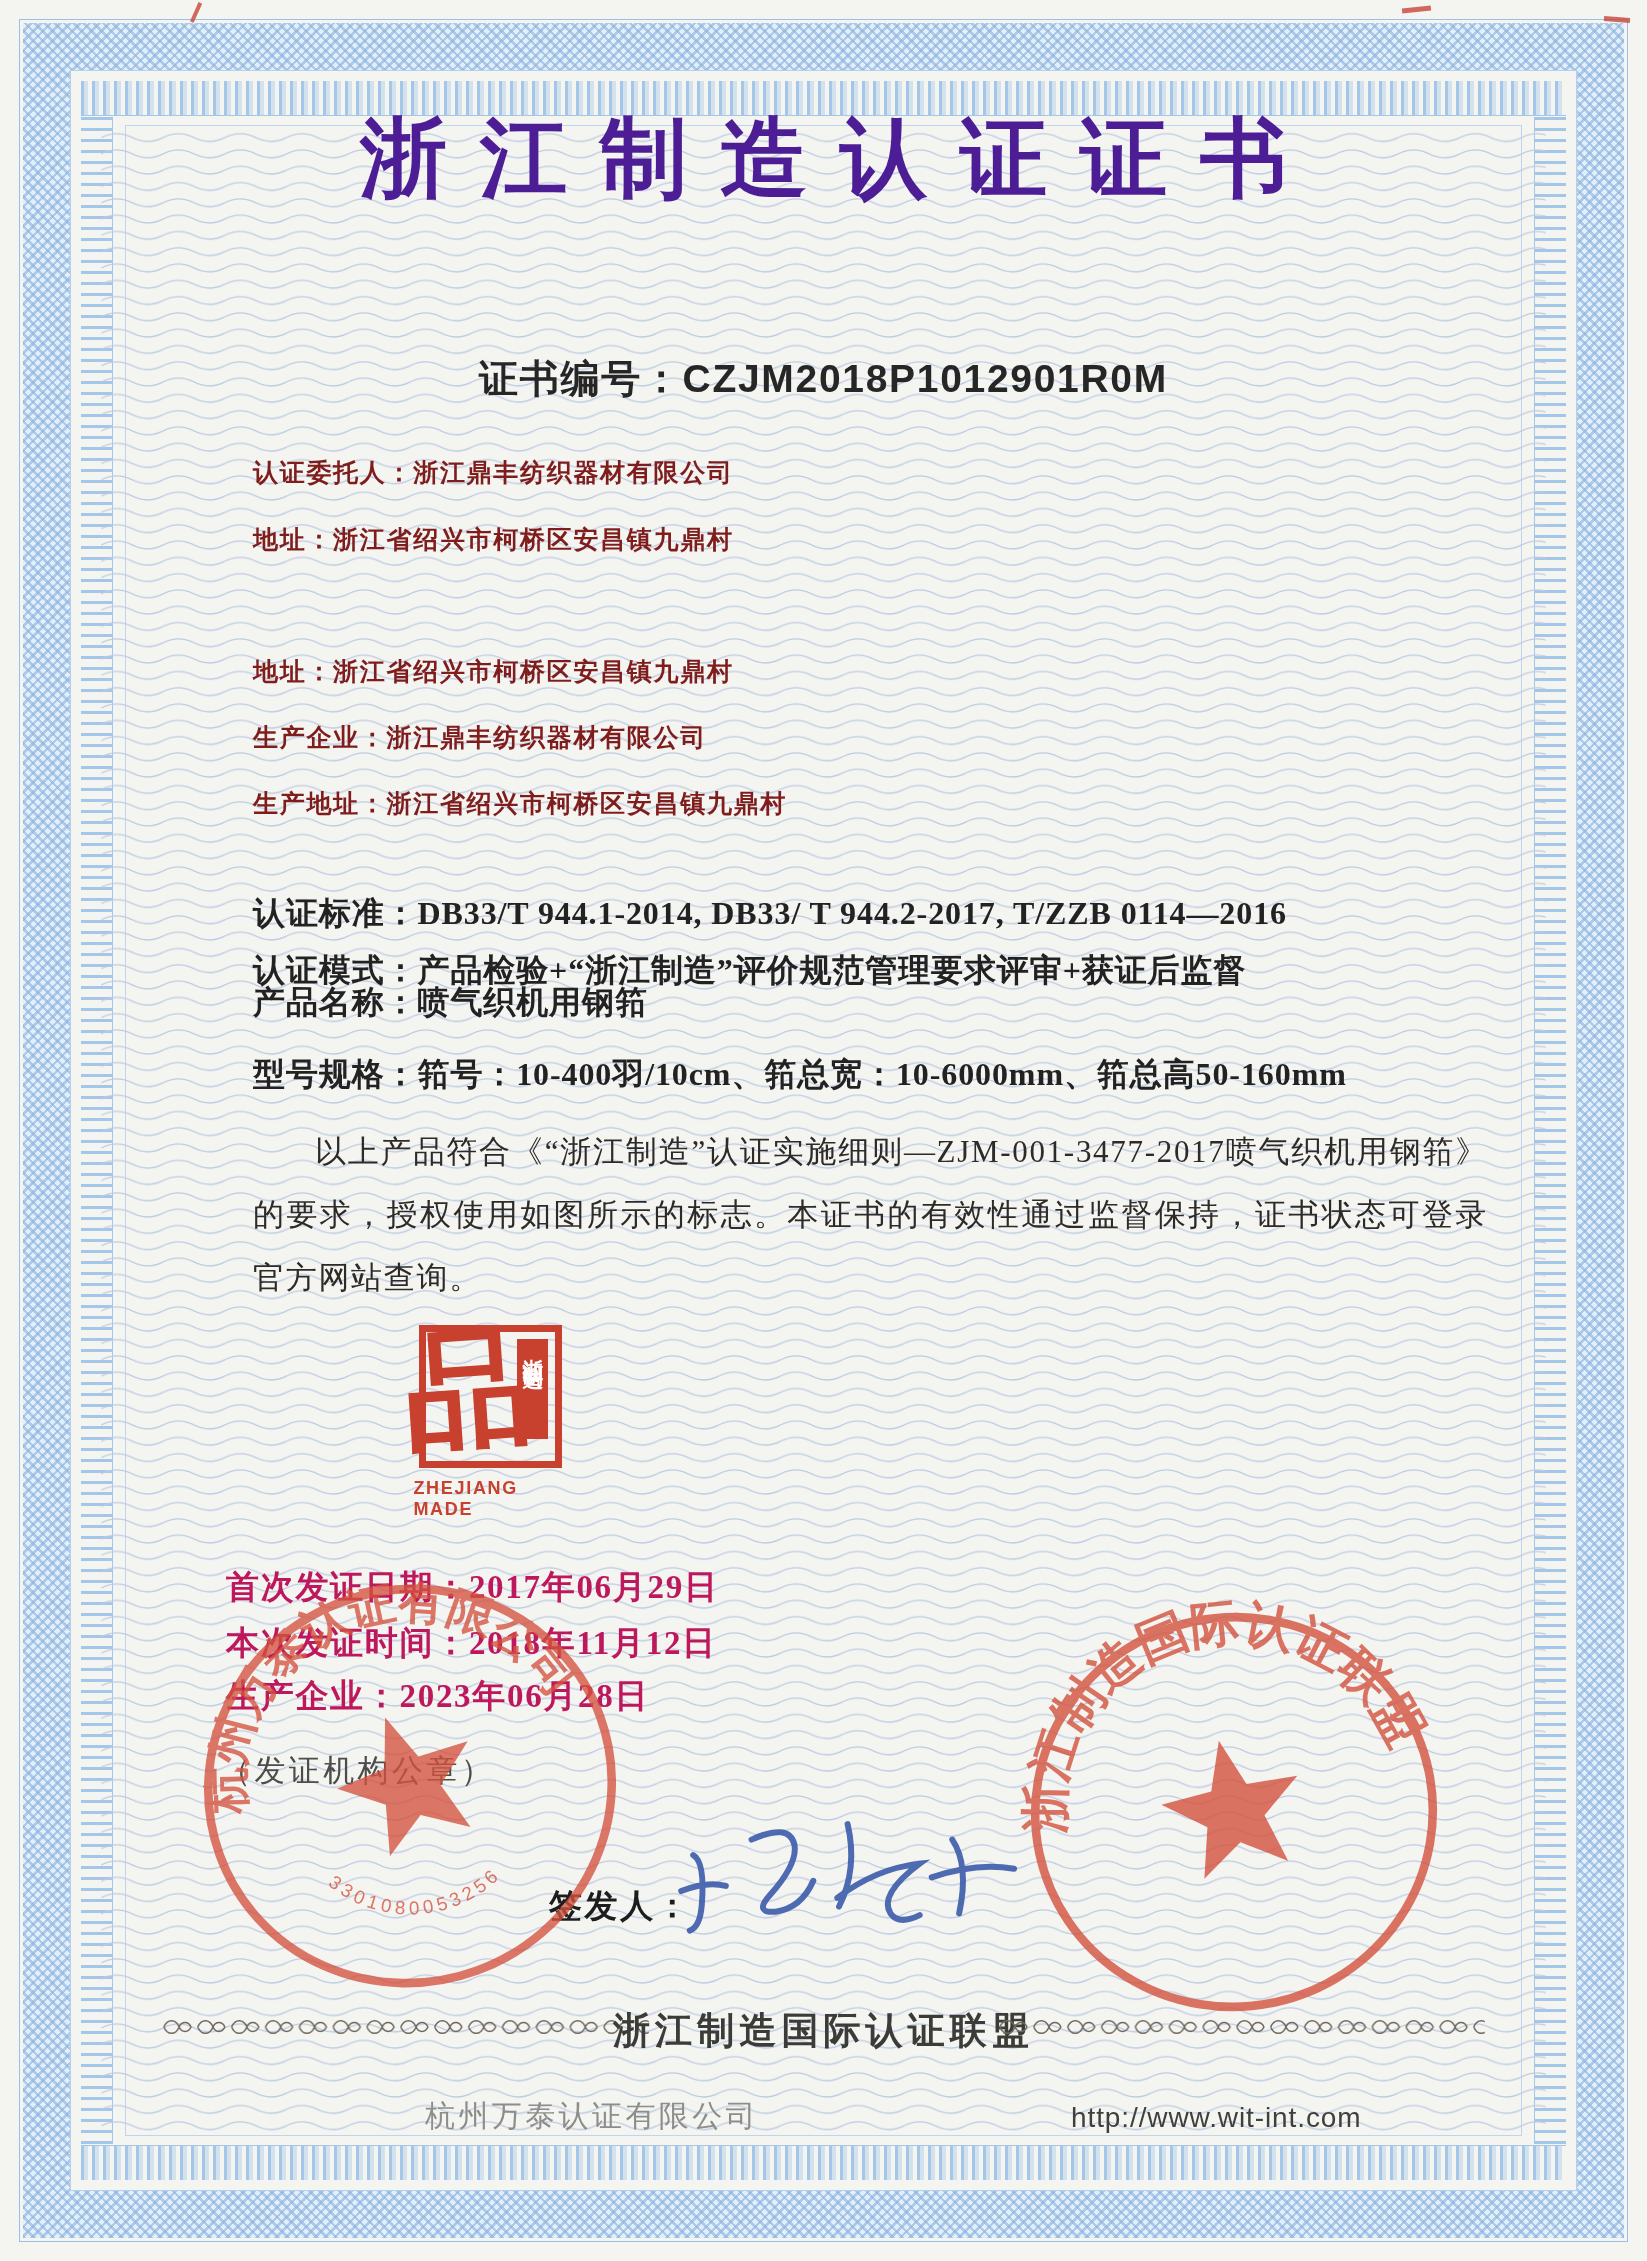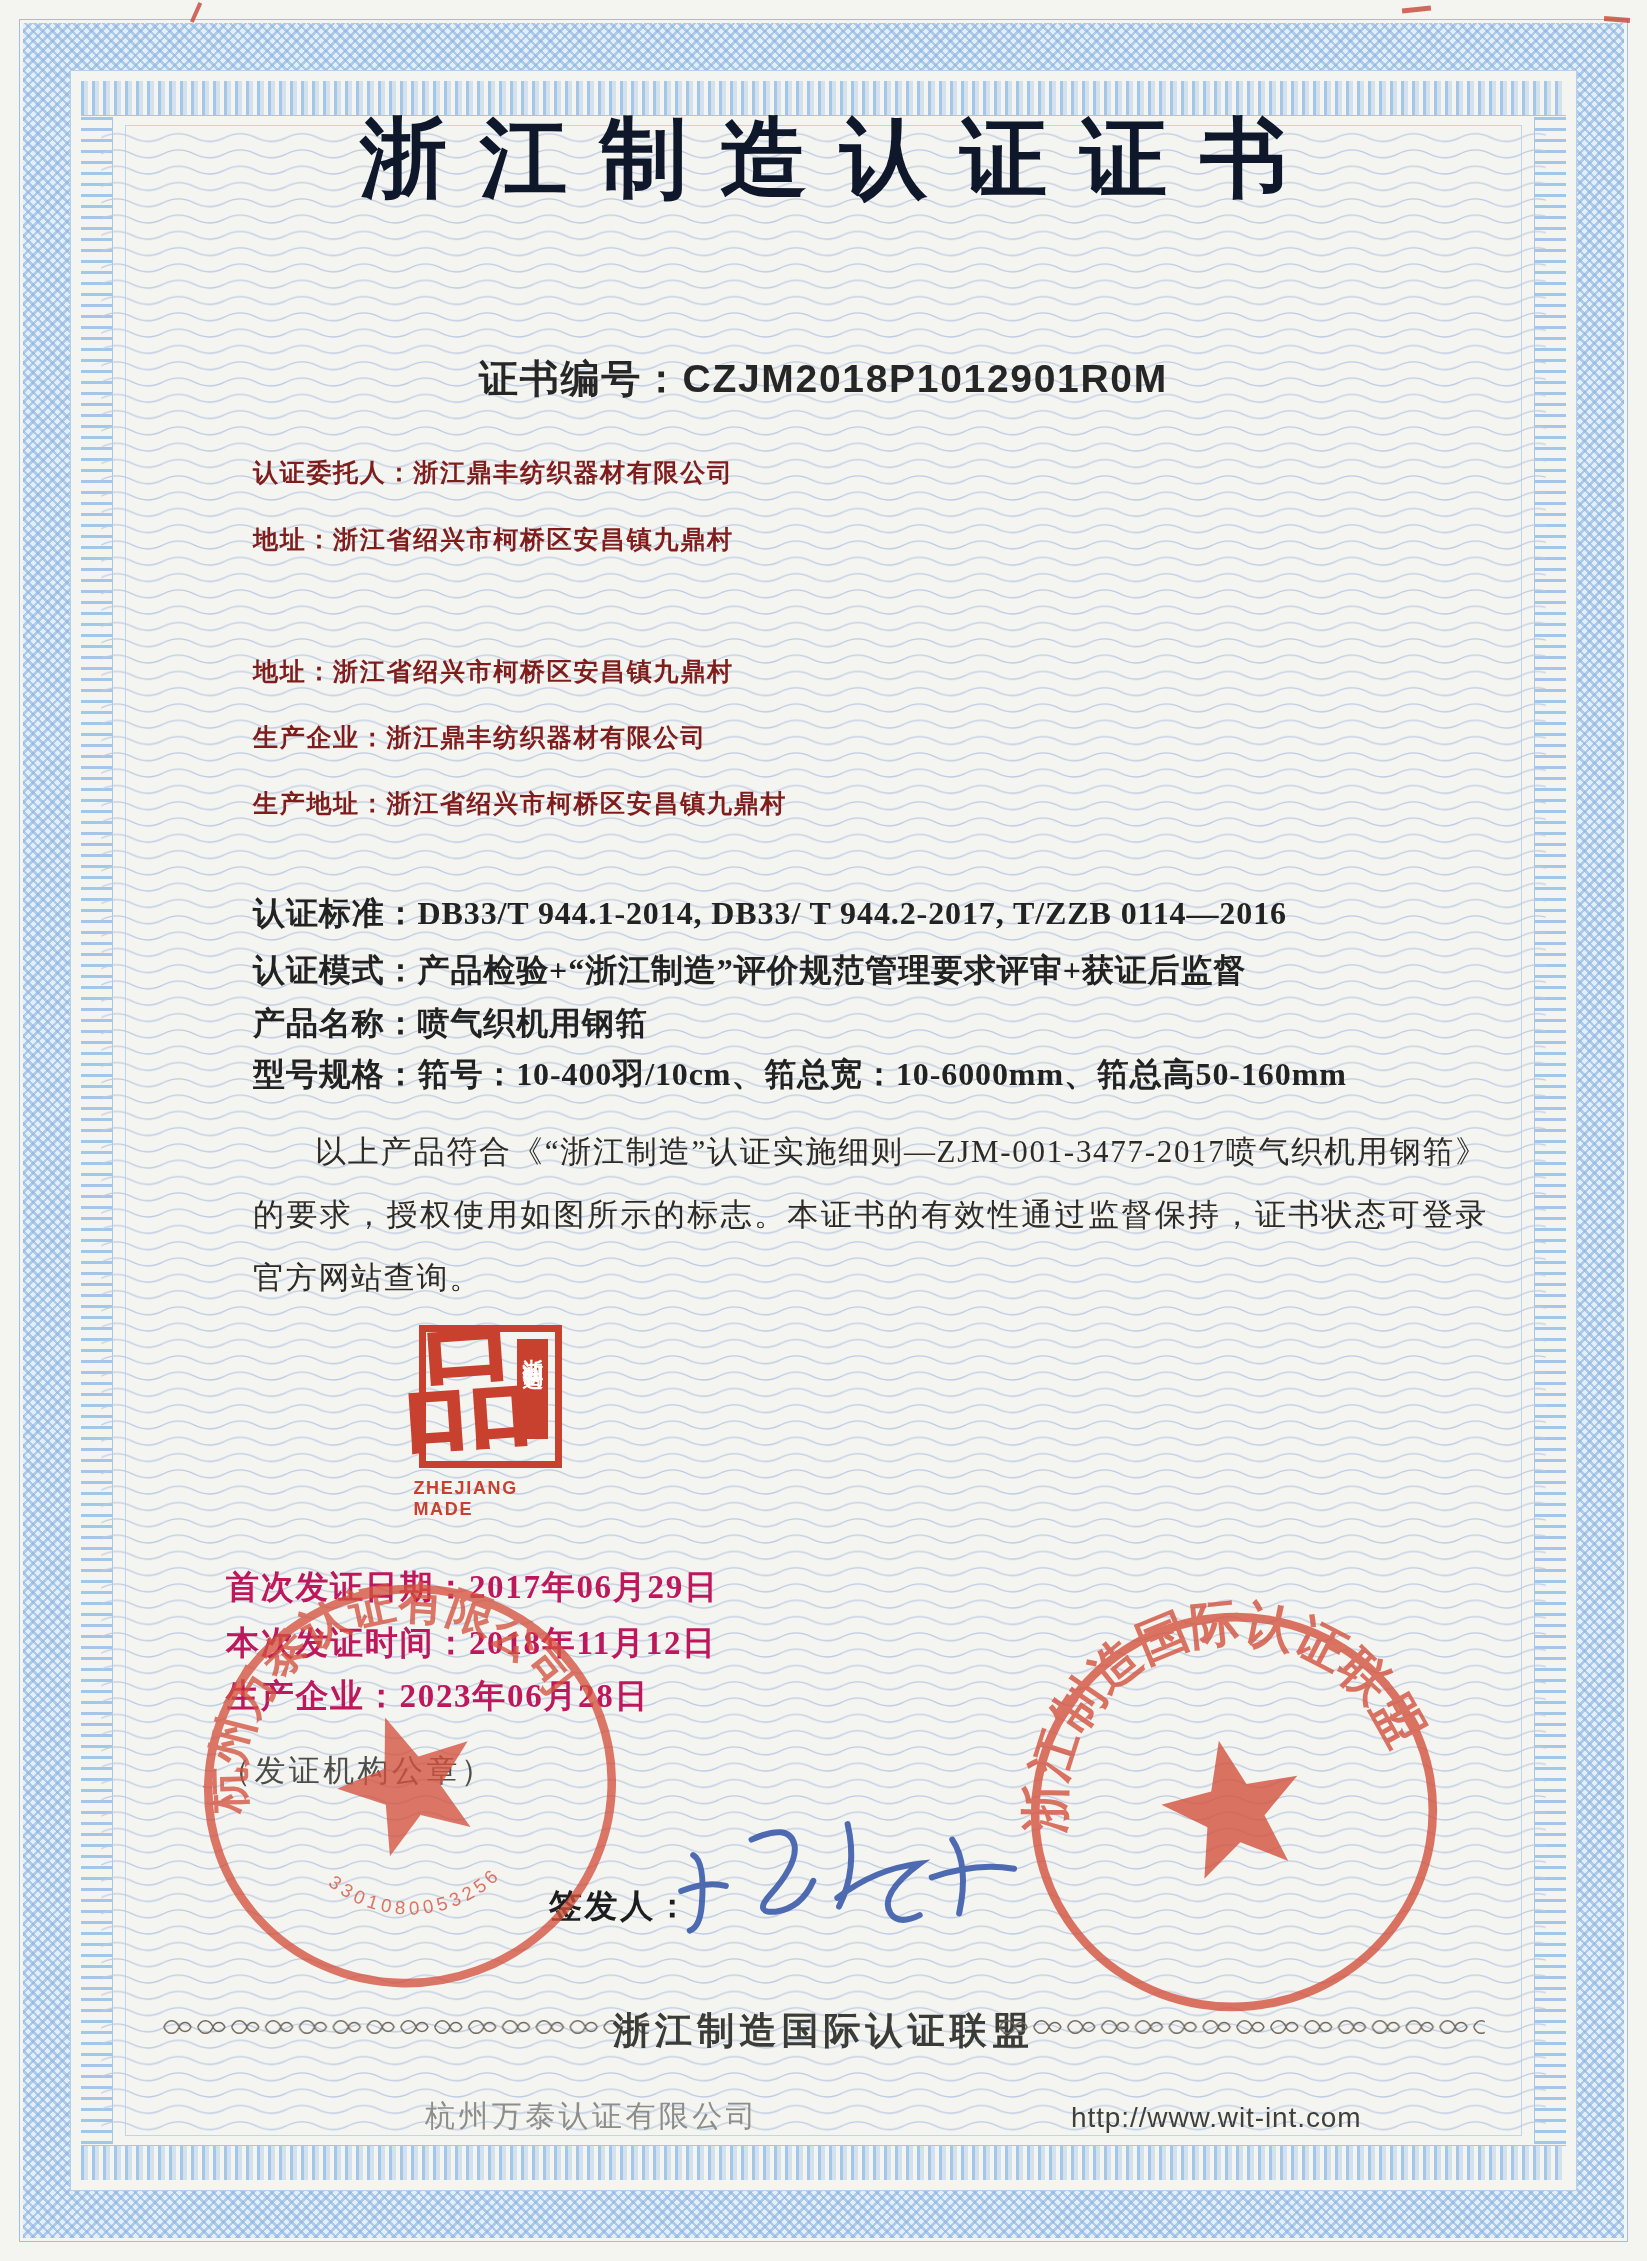--- a/index.html
+++ b/index.html
@@ -21,21 +21,21 @@
   .comb-bottom{bottom:81px;border-top:1.7px solid #a4c6e8;}
   .comb-left,.comb-right{position:absolute;top:117px;bottom:117px;width:31px;
         background:repeating-linear-gradient(180deg,#a4c6e8 0 2.6px, rgba(0,0,0,0) 2.6px 11px);}
   .comb-left{left:81px;border-right:1.7px solid #a4c6e8;}
   .comb-right{right:81px;border-left:1.7px solid #a4c6e8;}
   .rule-inner{position:absolute;inset:125px;border:0.9px solid #bdd6ee;}
   .waves{position:absolute;left:101px;top:129px;}
   
   .abs{position:absolute;}
   .title{left:0;width:100%;top:100px;text-align:center;font-size:87px;font-weight:700;
-         letter-spacing:33px;text-indent:33px;color:#0f172a;
+         letter-spacing:33px;text-indent:33px;color:#4c1d95;
          font-family:Liberation Serif, serif;}
   .certno{left:0;width:100%;top:352px;text-align:center;font-size:39px;font-weight:700;
           color:#262626;font-family:"Liberation Sans",sans-serif;letter-spacing:1.7px;}
   .line{left:253px;font-size:25px;font-weight:700;color:#7f1d1d;letter-spacing:1.7px;white-space:nowrap;}
   .spec{left:253px;font-size:32px;font-weight:700;color:#222;letter-spacing:0.9px;white-space:nowrap;}
   .statement{left:253px;width:1235px;top:1120px;font-size:31px;line-height:63px;color:#2e2b27;
              text-indent:2em;text-align:justify;font-weight:400;letter-spacing:1.7px;}
   .date-line{left:226px;font-size:33px;font-weight:700;color:#be185d;letter-spacing:1.7px;white-space:nowrap;font-family:Liberation Serif, serif;}
   .seal-note{left:220px;top:1750px;font-size:31px;color:#4c4c49;letter-spacing:3.4px;}
   .issuer{left:549px;top:1884px;font-size:33px;font-weight:700;letter-spacing:2.6px;}
@@ -100,21 +100,21 @@
   </div>
 
   <div class="abs line" style="top:456px"><span>认证委托人：</span><span>浙江鼎丰纺织器材有限公司</span></div>
   <div class="abs line" style="top:523px"><span>地址：</span><span>浙江省绍兴市柯桥区安昌镇九鼎村</span></div>
   <div class="abs line" style="top:655px"><span>地址：</span><span>浙江省绍兴市柯桥区安昌镇九鼎村</span></div>
   <div class="abs line" style="top:721px"><span>生产企业：</span><span>浙江鼎丰纺织器材有限公司</span></div>
   <div class="abs line" style="top:787px"><span>生产地址：</span><span>浙江省绍兴市柯桥区安昌镇九鼎村</span></div>
 
   <div class="abs spec" style="top:892px"><span>认证标准：</span><span>DB33/T 944.1-2014, DB33/ T 944.2-2017, T/ZZB 0114—2016</span></div>
   <div class="abs spec" style="top:949px"><span>认证模式：</span><span>产品检验+“浙江制造”评价规范管理要求评审+获证后监督</span></div>
-  <div class="abs spec" style="top:1002px"><span>产品名称：</span><span>喷气织机用钢筘</span></div>
+  <div class="abs spec" style="top:981px"><span>产品名称：</span><span>喷气织机用钢筘</span></div>
   <div class="abs spec" style="top:1053px"><span>型号规格：</span><span>筘号：10-400羽/10cm、筘总宽：10-6000mm、筘总高50-160mm</span></div>
 
   <div class="abs statement">以上产品符合《“浙江制造”认证实施细则—ZJM-001-3477-2017喷气织机用钢筘》的要求，授权使用如图所示的标志。本证书的有效性通过监督保持，证书状态可登录官方网站查询。</div>
 
   <div class="abs logo">
     <div class="logo-box">
       <div class="logo-glyph">品</div>
       <div class="logo-strip">
         <span>浙江制造</span>
       </div>

